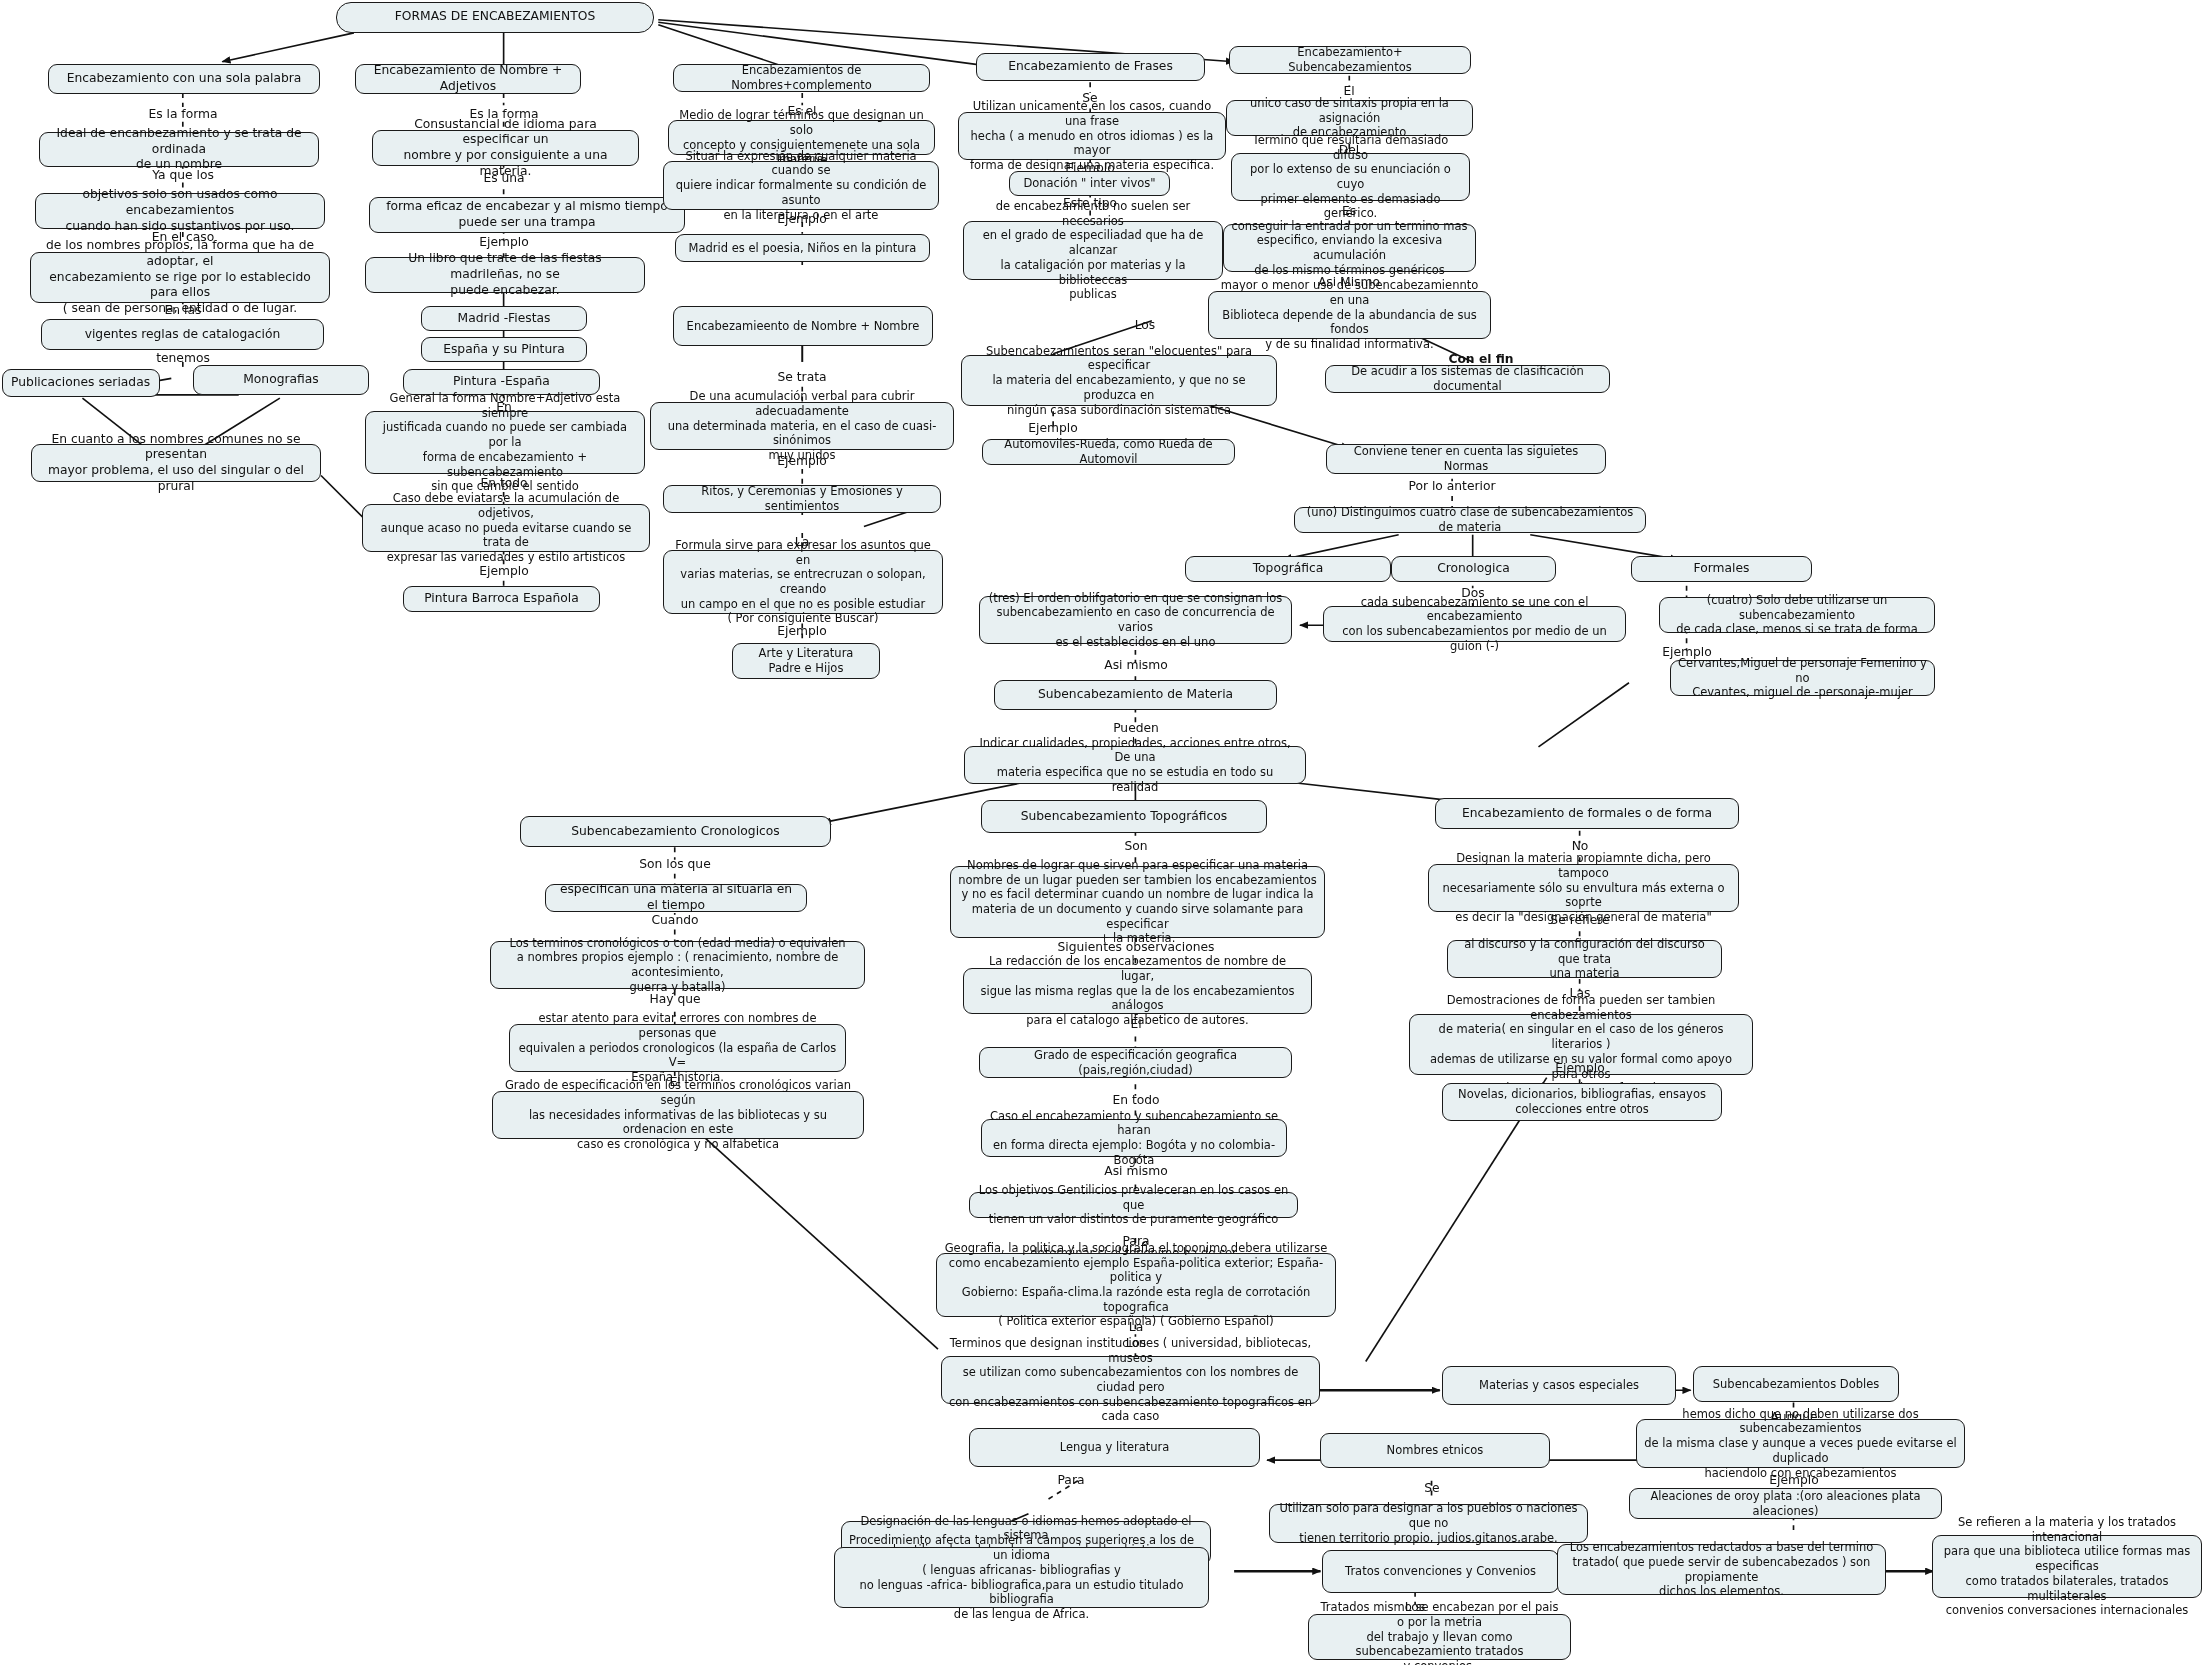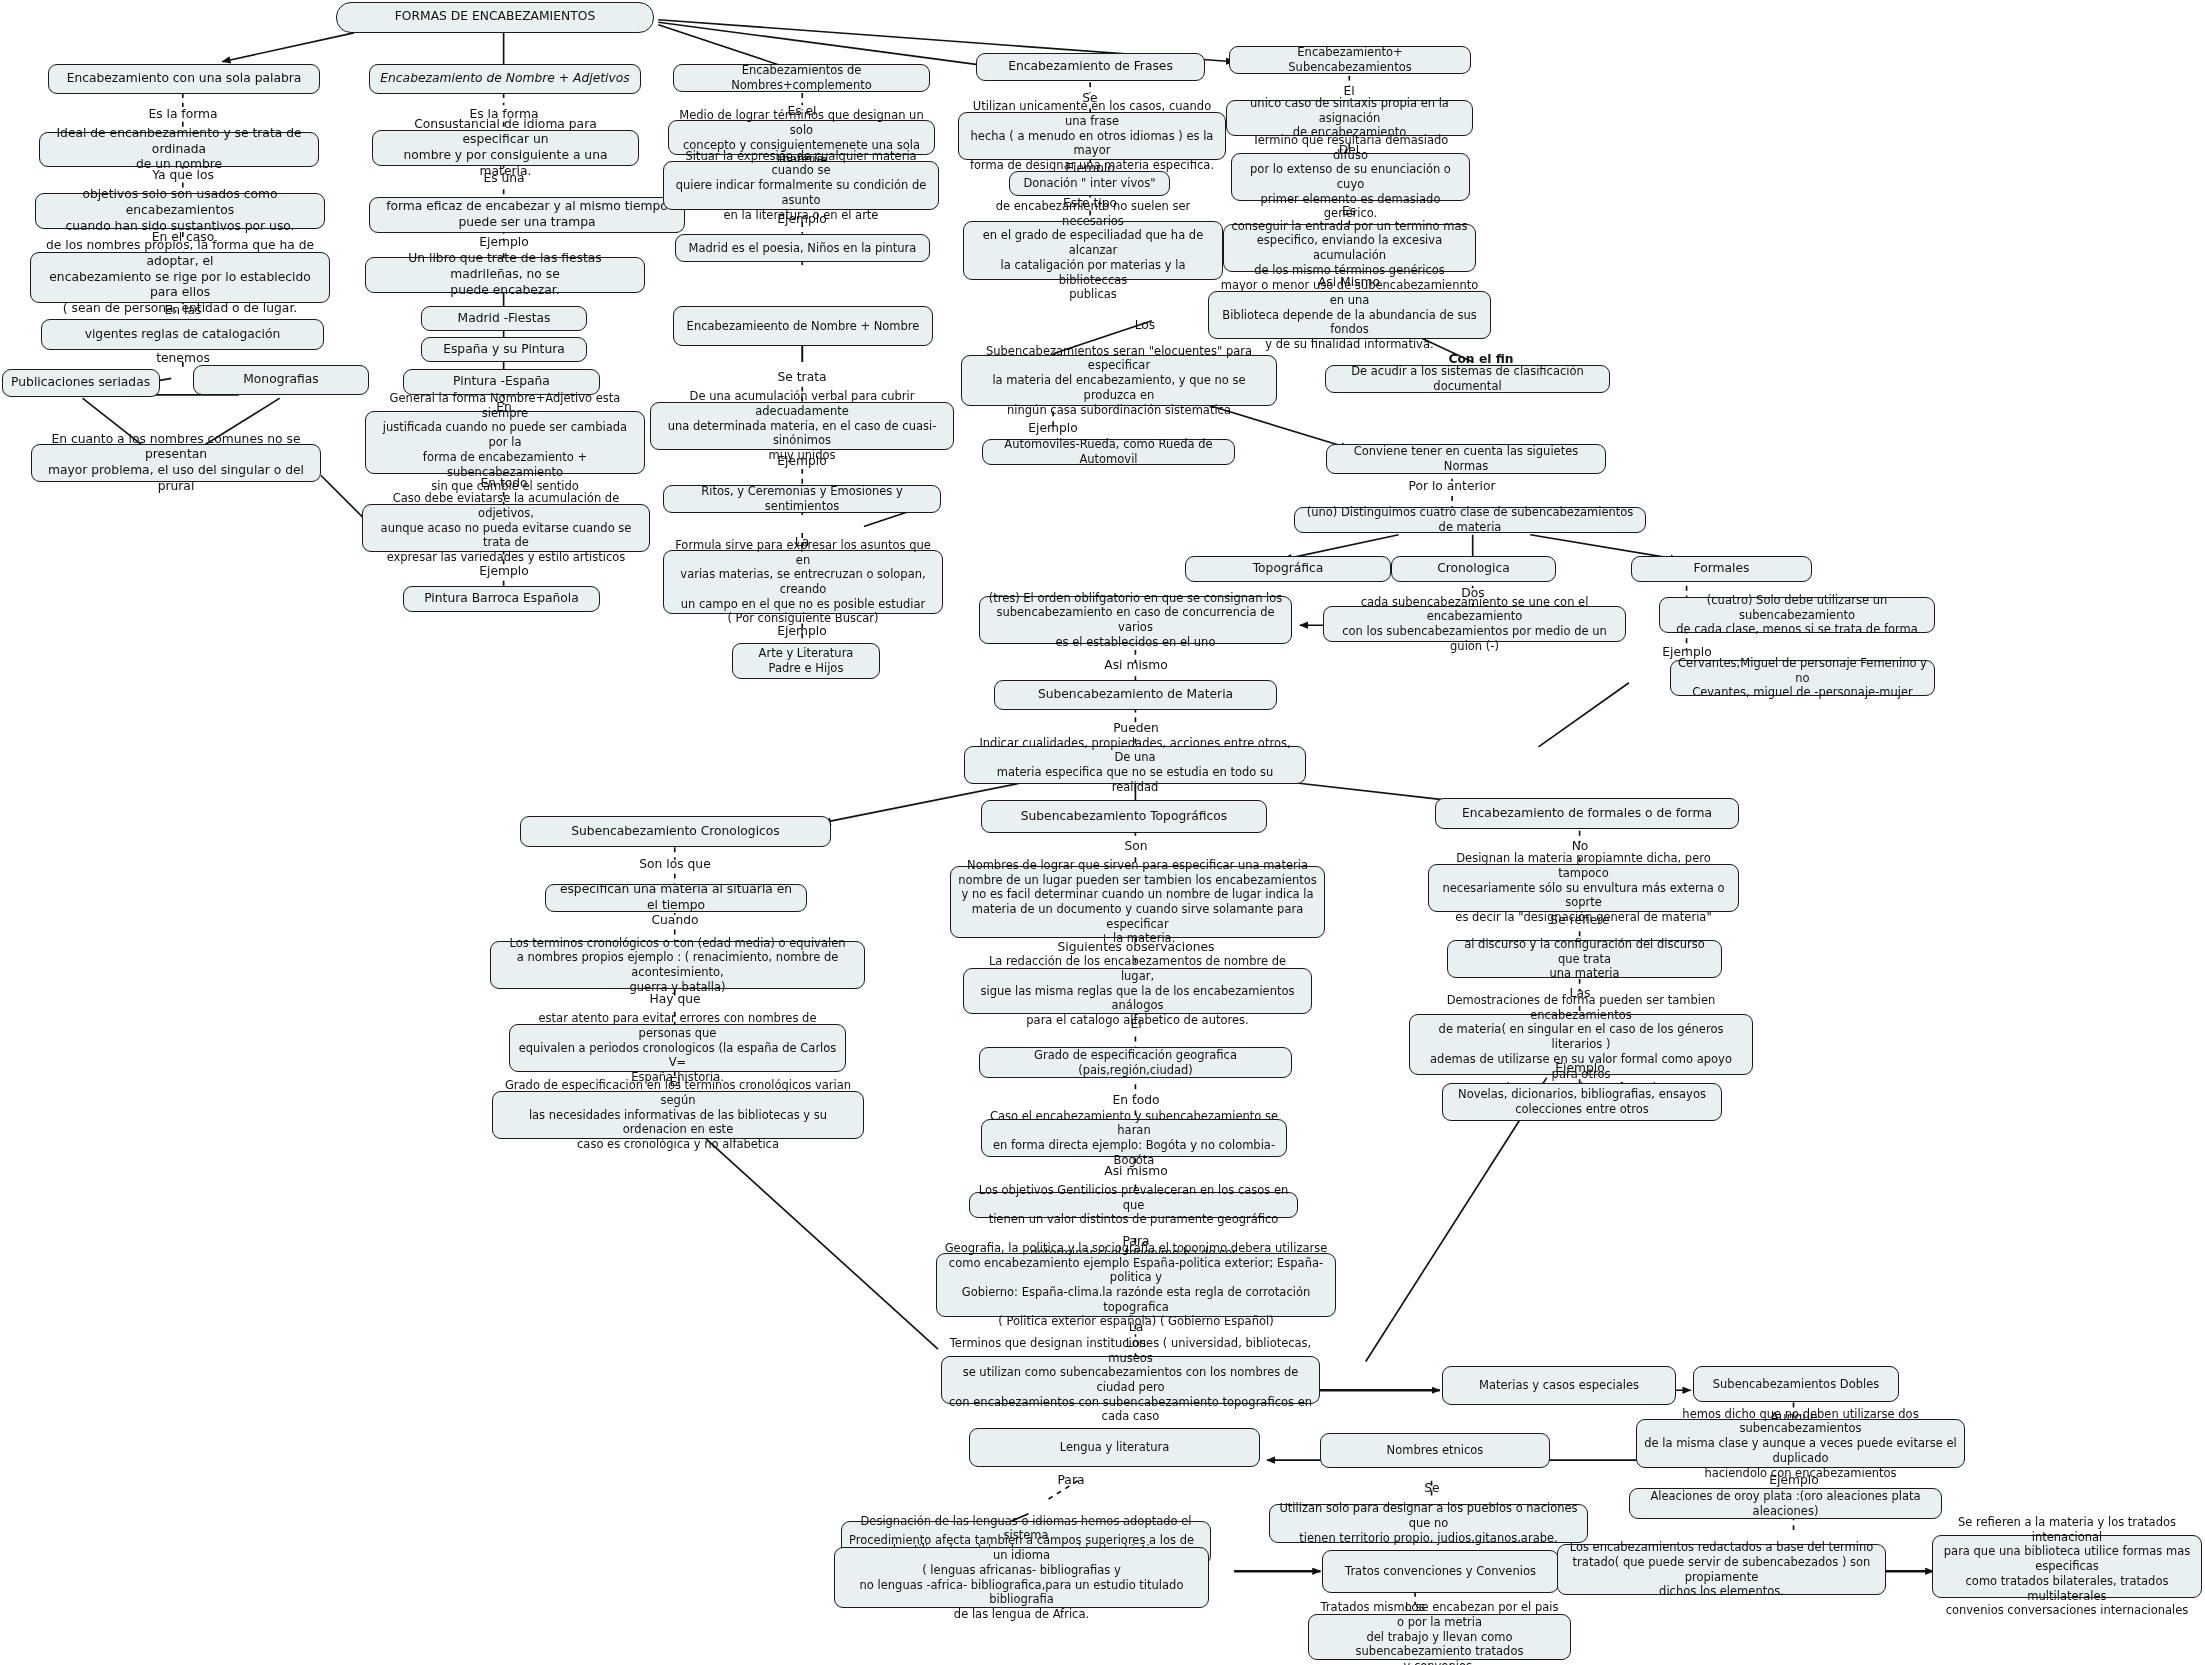--- a/index.html
+++ b/index.html
@@ -211,21 +211,21 @@
 encabezamiento se rige por lo establecido para ellos
 ( sean de persona, entidad o de lugar.</div>
   <div class="lbl" style="left:183px;top:303px;">En las</div>
   <div class="node" style="left:41px;top:319px;width:283px;height:31px;">vigentes reglas de catalogación</div>
   <div class="lbl" style="left:183px;top:351px;">tenemos</div>
   <div class="node" style="left:1.6px;top:369px;width:158px;height:28px;">Publicaciones seriadas</div>
   <div class="node" style="left:193px;top:365px;width:176px;height:30px;">Monografias</div>
   <div class="node" style="left:31px;top:444px;width:290px;height:38px;">En cuanto a los nombres comunes no se presentan
 mayor problema, el uso del singular o del prural</div>
 
-  <div class="node" style="left:369px;top:64px;width:272px;height:30px;font-style:italic;">Encabezamiento de Nombre + Adjetivos</div>
+  <div class="node" style="left:355px;top:64px;width:226px;height:30px;">Encabezamiento de Nombre + Adjetivos</div>
   <div class="lbl" style="left:504px;top:107px;">Es la forma</div>
   <div class="node" style="left:372px;top:130px;width:267px;height:36px;">Consustancial de idioma para especificar un
 nombre y por consiguiente a una materia.</div>
   <div class="lbl" style="left:504px;top:171px;">Es una</div>
   <div class="node" style="left:369px;top:197px;width:316px;height:36px;">forma eficaz de encabezar y al mismo tiempo
 puede ser una trampa</div>
   <div class="lbl" style="left:504px;top:235px;">Ejemplo</div>
   <div class="node" style="left:365px;top:257px;width:280px;height:36px;">Un libro que trate de las fiestas madrileñas, no se
 puede encabezar.</div>
   <div class="node" style="left:421px;top:306px;width:166px;height:25px;">Madrid -Fiestas</div>

